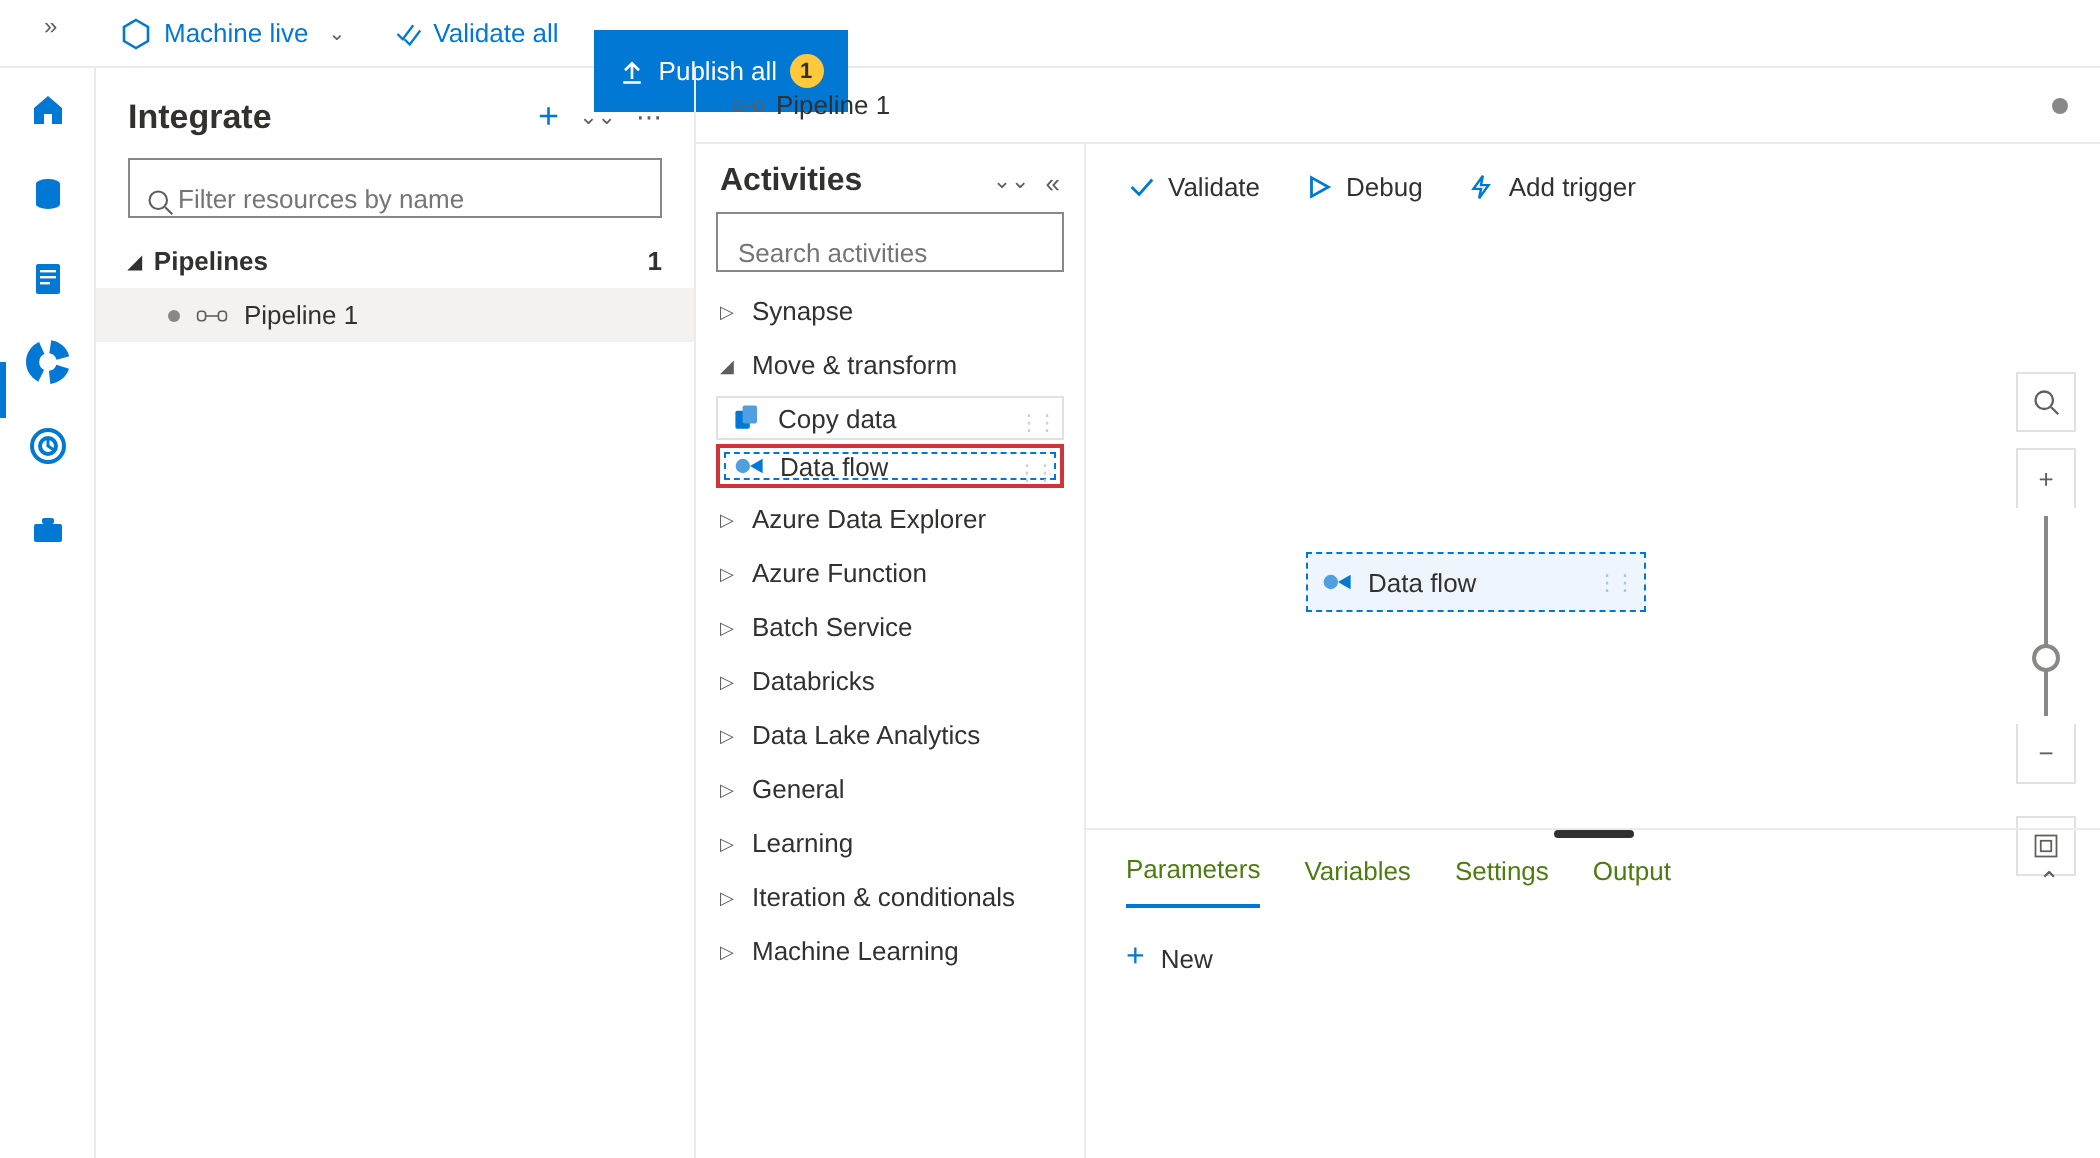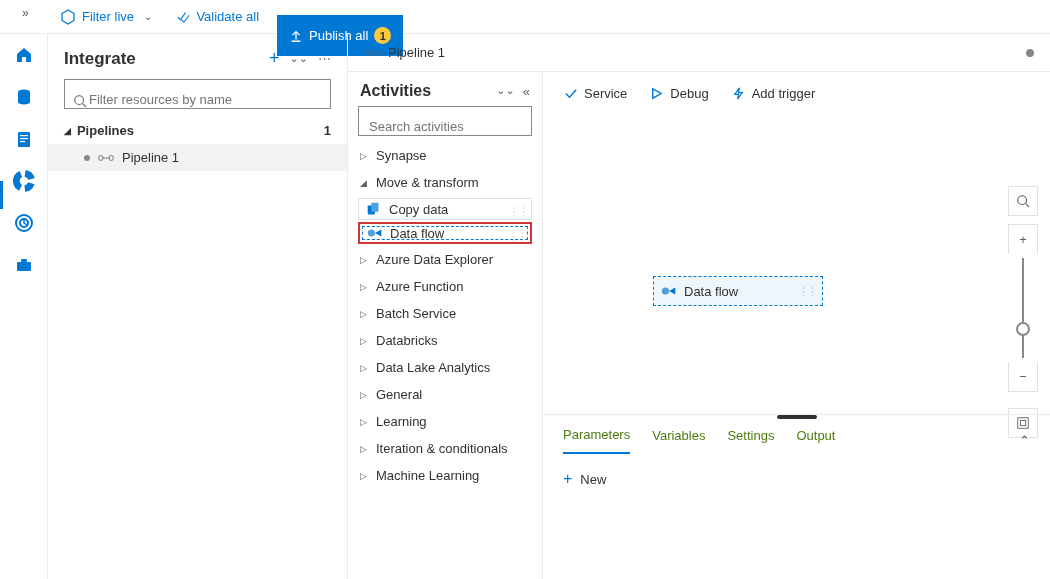--- a/index.html
+++ b/index.html
@@ -85,21 +85,21 @@
 </head>
 <body>
 
 <span class="expand-handle">»</span>
 
 <div class="topbar">
   <div class="tb-btn blue">
     <svg width="16" height="16" viewBox="0 0 16 16">
         <polygon points="8,1 14,4.5 14,11.5 8,15 2,11.5 2,4.5" fill="none" stroke="#0078d4" stroke-width="1.3"></polygon>
       </svg>
-    <span>Filter live</span>
+    <span>Machine live</span>
     <span class="chev">⌄</span>
   </div>
   <div class="tb-btn blue">
     <svg width="14" height="14" viewBox="0 0 16 16">
         <path d="M2 8 L5 11 L11 3 M6 11 L9 14 L15 6" fill="none" stroke="#0078d4" stroke-width="1.3"></path>
       </svg>
     <span>Validate all</span>
   </div>
   <div class="tb-btn tb-publish">
     <svg width="14" height="14" viewBox="0 0 16 16">
@@ -280,21 +280,21 @@
             </div>
         </div>
       </div>
 
       <div class="canvas-area">
         <div class="canvas-toolbar">
           <div class="ct-btn">
             <svg width="15" height="15" viewBox="0 0 16 16">
                 <path d="M3 8 L7 12 L14 4" fill="none" stroke="#0078d4" stroke-width="1.5"></path>
               </svg>
-            <span>Service</span>
+            <span>Validate</span>
           </div>
           <div class="ct-btn">
             <svg width="15" height="15" viewBox="0 0 16 16">
                 <path d="M4 3 L13 8 L4 13 Z" fill="none" stroke="#0078d4" stroke-width="1.5"></path>
               </svg>
             <span>Debug</span>
           </div>
           <div class="ct-btn">
             <svg width="15" height="15" viewBox="0 0 16 16">
                 <path d="M9 2 L4 9 H8 L7 14 L12 7 H8 Z" fill="none" stroke="#0078d4" stroke-width="1.3"></path>

